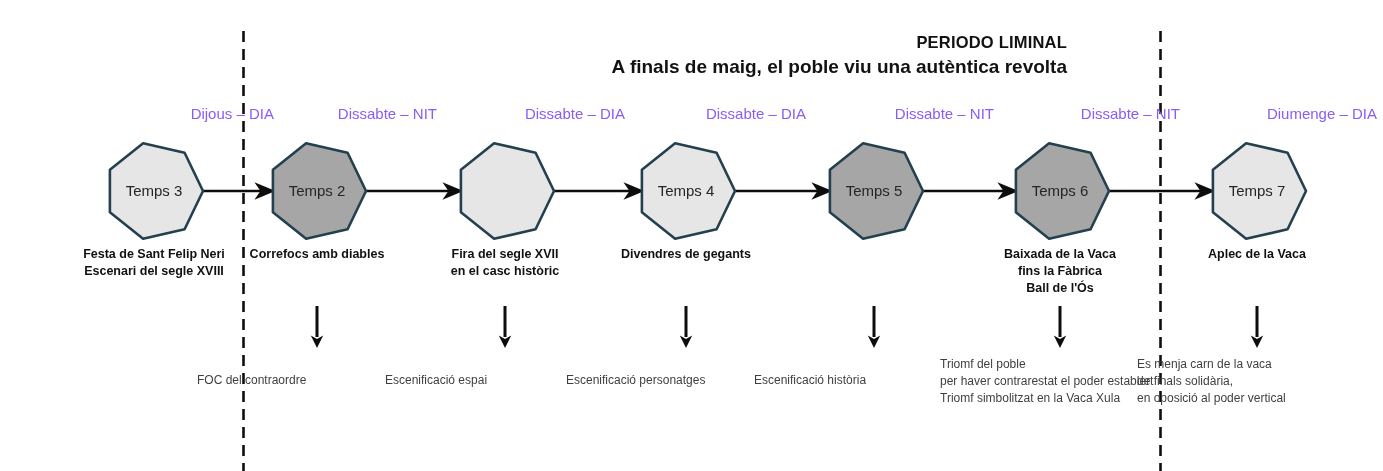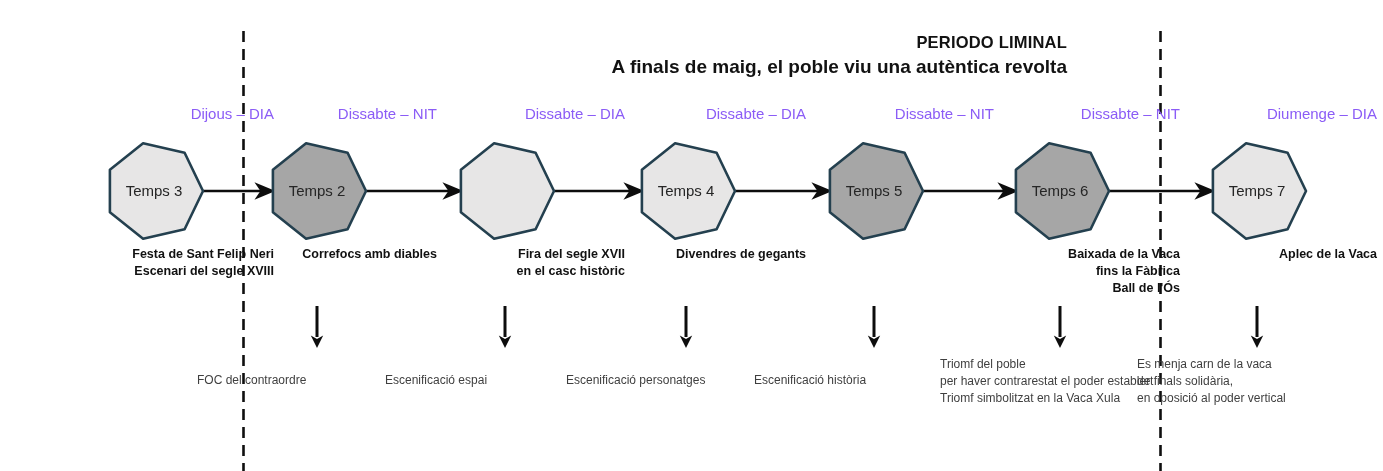--- a/index.html
+++ b/index.html
@@ -10,21 +10,21 @@
   #overlay{position:absolute;left:0;top:0;z-index:1;}
   .title-block{position:absolute;left:267px;top:33px;width:800px;text-align:right;z-index:2;}
   .title-main{font-size:16.5px;font-weight:bold;color:#121212;letter-spacing:.2px;}
   .title-sub{font-size:19px;font-weight:bold;color:#121212;margin-top:4px;}
   .col{position:absolute;top:0;width:240px;height:471px;z-index:2;}
   .day{position:absolute;top:105px;left:0;width:100%;text-align:right;
        font-size:15px;color:#8b5cf6;}
   .hept-svg{position:absolute;left:68px;top:139px;}
   .temps{position:absolute;top:182px;left:0;width:100%;text-align:center;
          font-size:15px;color:#262626;}
-  .desc{position:absolute;top:246px;left:0;width:100%;text-align:right;
+  .desc{position:absolute;top:246px;left:0;width:100%;text-align:center;
         font-size:12.5px;font-weight:bold;color:#111;line-height:17px;white-space:pre-line;}
   .down-arrow{position:absolute;left:110px;top:304px;}
   .outcome{position:absolute;left:0;width:100%;
            font-size:12px;color:#3f3f3f;line-height:17px;white-space:pre-line;}
   .outcome.one{top:372px;}
   .outcome.three{top:356px;}
   .heptline{stroke:#24404f;stroke-width:2.6;stroke-linejoin:round;}
 </style>
 </head>
 <body>

